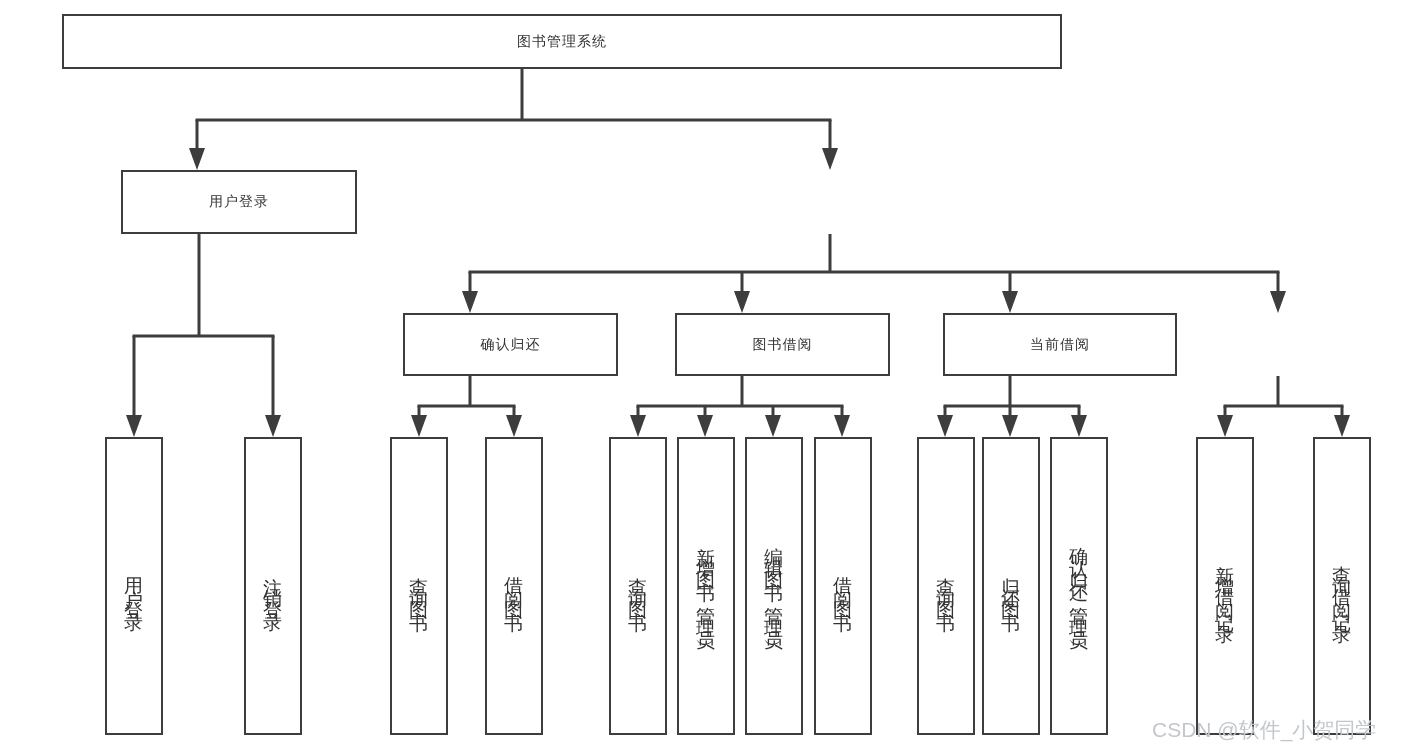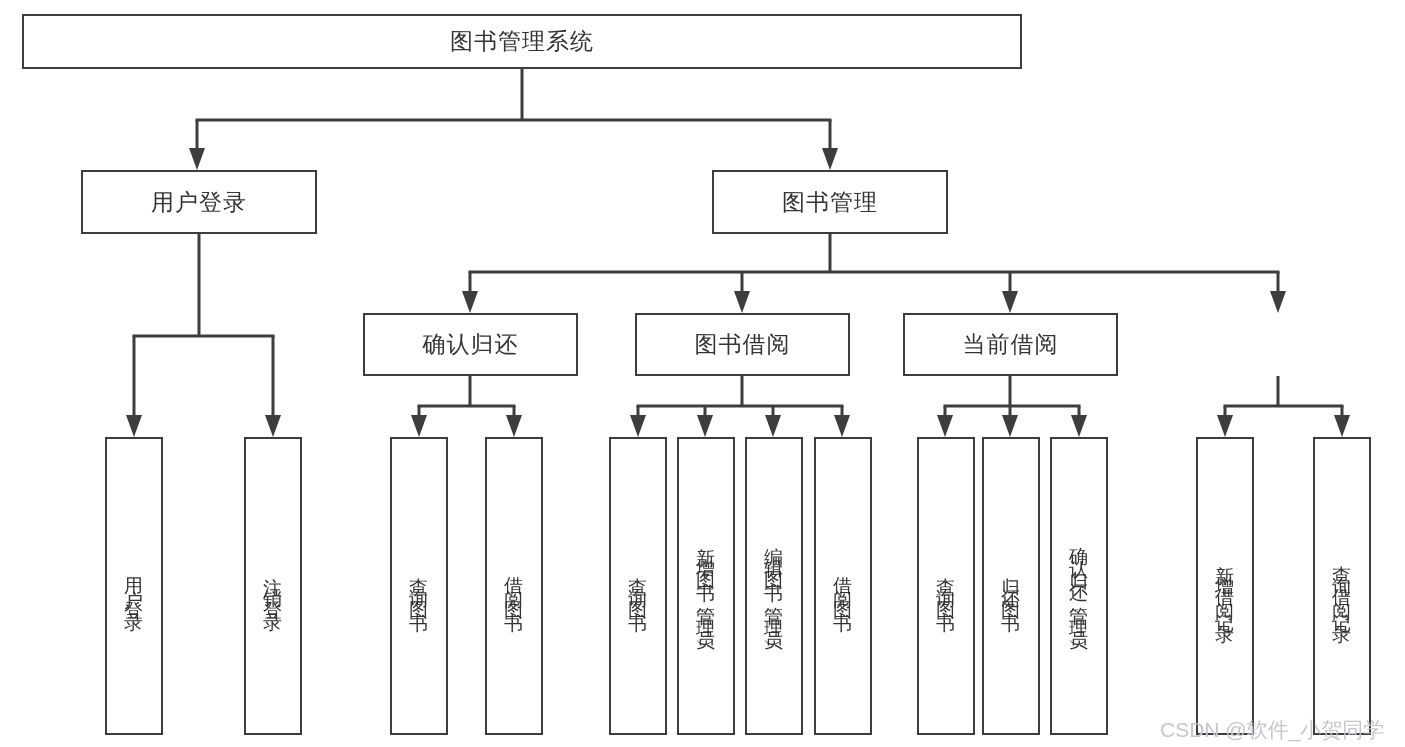--- a/index.html
+++ b/index.html
@@ -24,53 +24,53 @@
   svg.connectors polygon{fill:currentColor;stroke:none;}
   .box{
     position:absolute;
     box-sizing:border-box;
     background:var(--box-bg);
     border:2.5px solid var(--line);
     color:var(--text);
     display:flex;align-items:center;justify-content:center;
     z-index:1;
   }
-  .hbox{font-size:23px;letter-spacing:1px;white-space:nowrap;}
+  .hbox{font-size:14px;letter-spacing:1px;white-space:nowrap;margin-left:40px;}
   .vbox{
     writing-mode:vertical-rl;
     text-orientation:mixed;
     font-size:19px;
     letter-spacing:12px;
     line-height:1;
   }
   
   .n-root{left:22px;top:14px;width:1000px;height:55px;}
   .n-user-login{left:81px;top:170px;width:236px;height:64px;}
   .n-book-mgmt{left:712px;top:170px;width:236px;height:64px;}
   .n-new-book-rec{left:363px;top:313px;width:215px;height:63px;}
   .n-book-borrow{left:635px;top:313px;width:215px;height:63px;justify-content:center;}
-  .n-current-borrow{left:903px;top:313px;width:215px;height:63px;}
+  .n-current-borrow{left:903px;top:313px;width:234px;height:63px;}
   .n-borrow-record{left:1173px;top:313px;width:211px;height:63px;}
   .leaf{top:437px;height:298px;width:58px;}
   .l-user-login{left:105px;}
   .l-logout{left:244px;}
   .l-nbr-query{left:390px;}
   .l-nbr-borrow{left:485px;}
   .l-bb-query{left:609px;}
   .l-bb-add{left:677px;}
   .l-bb-edit{left:745px;}
   .l-bb-borrow{left:814px;}
   .l-cb-query{left:917px;}
   .l-cb-return{left:982px;}
   .l-cb-confirm{left:1050px;}
   .l-br-add{left:1196px;}
   .l-br-query{left:1313px;}
   .watermark{
     position:absolute;left:1152px;top:716px;z-index:2;
-    color:var(--wm);font-size:21px;white-space:nowrap;margin-left:8px;
+    color:var(--wm);font-size:21px;white-space:nowrap;
   }
 </style>
 </head>
 <body>
 
 <div class="canvas">
 
   <svg class="connectors" width="1405" height="747" viewBox="0 0 1405 747" aria-hidden="true">
 
     <g>
@@ -147,23 +147,20 @@
     </g>
   </svg>
 
   <div class="box hbox n-root">
     <span>图书管理系统</span>
   </div>
 
   <div class="box hbox n-user-login">
     <span>用户登录</span>
   </div>
-  <div class="box hbox n-book-mgmt">
-    <span>图书管理</span>
-  </div>
 
   <div class="box hbox n-new-book-rec">
     <span>确认归还</span>
   </div>
   <div class="box hbox n-book-borrow">
     <span>图书借阅</span>
   </div>
   <div class="box hbox n-current-borrow">
     <span>当前借阅</span>
   </div>

